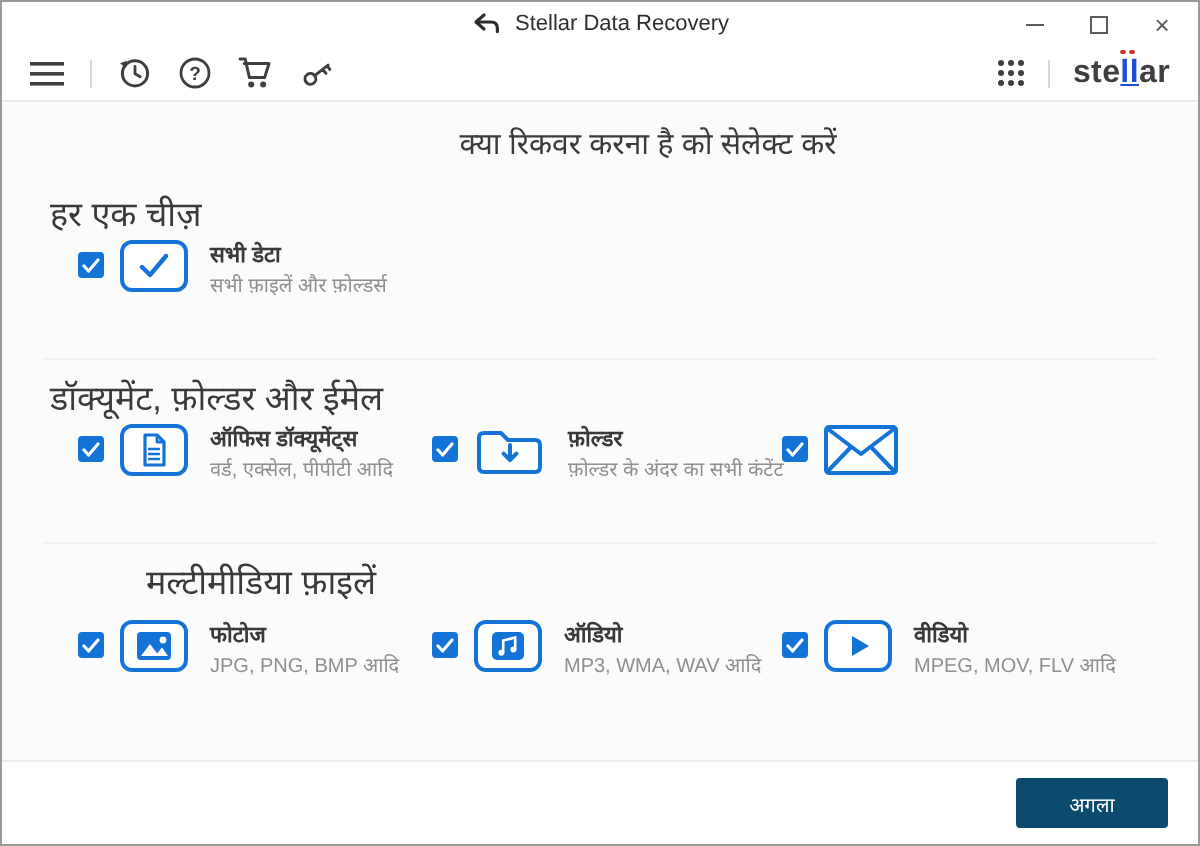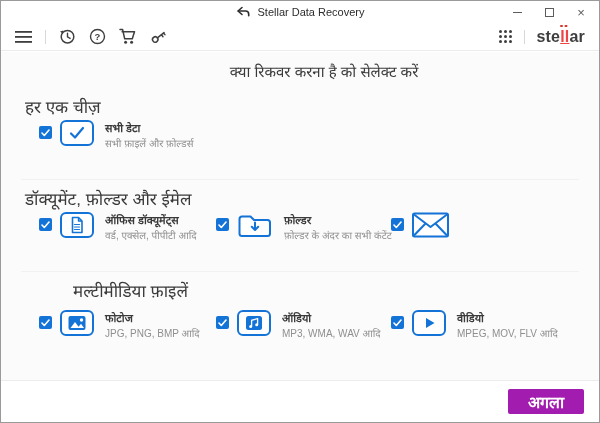--- a/index.html
+++ b/index.html
@@ -22,21 +22,21 @@
   .close-glyph{ font-size:13px; line-height:1; color:#5c5c5c; }
 
   
   .toolbar{ position:absolute; top:22px; left:0; right:0; height:28px; background:#fff;
             border-bottom:1px solid #ebebeb; display:flex; align-items:center; padding:0 14px; }
   .tb-left{ display:flex; align-items:center; gap:13px; }
   .tb-right{ margin-left:auto; display:flex; align-items:center; gap:11px; }
   .tb-sep{ width:1px; height:14px; background:#d8d8d8; }
   .tb-icon{ display:flex; align-items:center; justify-content:center; }
   .logo{ font-size:16px; font-weight:700; color:#3e3e3e; letter-spacing:.2px; }
-  .logo .ll{ color:#ef4444; position:relative;text-decoration:underline; }
+  .logo .ll{ color:#1d4ed8; position:relative;text-decoration:underline; }
   .logo .ll i{ position:absolute; left:0; top:-3px; width:2.5px; height:2.5px; border-radius:50%;
                background:#d63429; box-shadow:4.5px 0 0 #d63429; }
 
   
   .content{ position:absolute; top:51px; left:0; right:0; bottom:42px; background:#fbfbfb; }
   .heading{ text-align:center; padding-top:9px; font-size:15px; color:#3a3a3a;padding-left:48px; }
   .section-title{ position:absolute; left:24px; font-size:17px; color:#3a3a3a; }
   .divider{ position:absolute; left:20px; right:20px; height:1px; background:#f1f1f1; }
 
   .item{ position:absolute; display:flex; align-items:flex-start; }
@@ -44,23 +44,23 @@
              display:flex; align-items:center; justify-content:center; flex:0 0 auto; cursor:pointer; }
   .icon-box{ margin-left:8px; flex:0 0 auto; display:flex; align-items:center; }
   .item-text{ margin-left:11px; display:flex; flex-direction:column; padding-top:1px; }
   .item-label{ font-size:11px; font-weight:700; color:#3a3a3a; line-height:1.35; }
   .item-sub{ font-size:10px; color:#8f8f8f; line-height:1.35; margin-top:1px; }
 
   
   .footer{ position:absolute; left:0; right:0; bottom:0; height:42px; background:#fff;
            border-top:1px solid #ececec; display:flex; align-items:center;
            justify-content:flex-end; padding-right:15px; }
-  .next-btn{ min-width:76px; height:25px; background:#a21caf; color:#fff; border:none;
-             border-radius:2px; font-size:16px; font-family:inherit; cursor:pointer;
-             display:flex; align-items:center; justify-content:center; padding:0 18px;font-weight:bold; }
+  .next-btn{ min-width:76px; height:25px; background:#0c4a6e; color:#fff; border:none;
+             border-radius:2px; font-size:10px; font-family:inherit; cursor:pointer;
+             display:flex; align-items:center; justify-content:center; padding:0 18px; }
 </style>
 </head>
 <body>
 
 <div class="window">
 
   <div class="titlebar">
     <div class="title-group">
       <span class="tb-icon">
         <svg width="15" height="12" viewBox="0 0 15 12">

